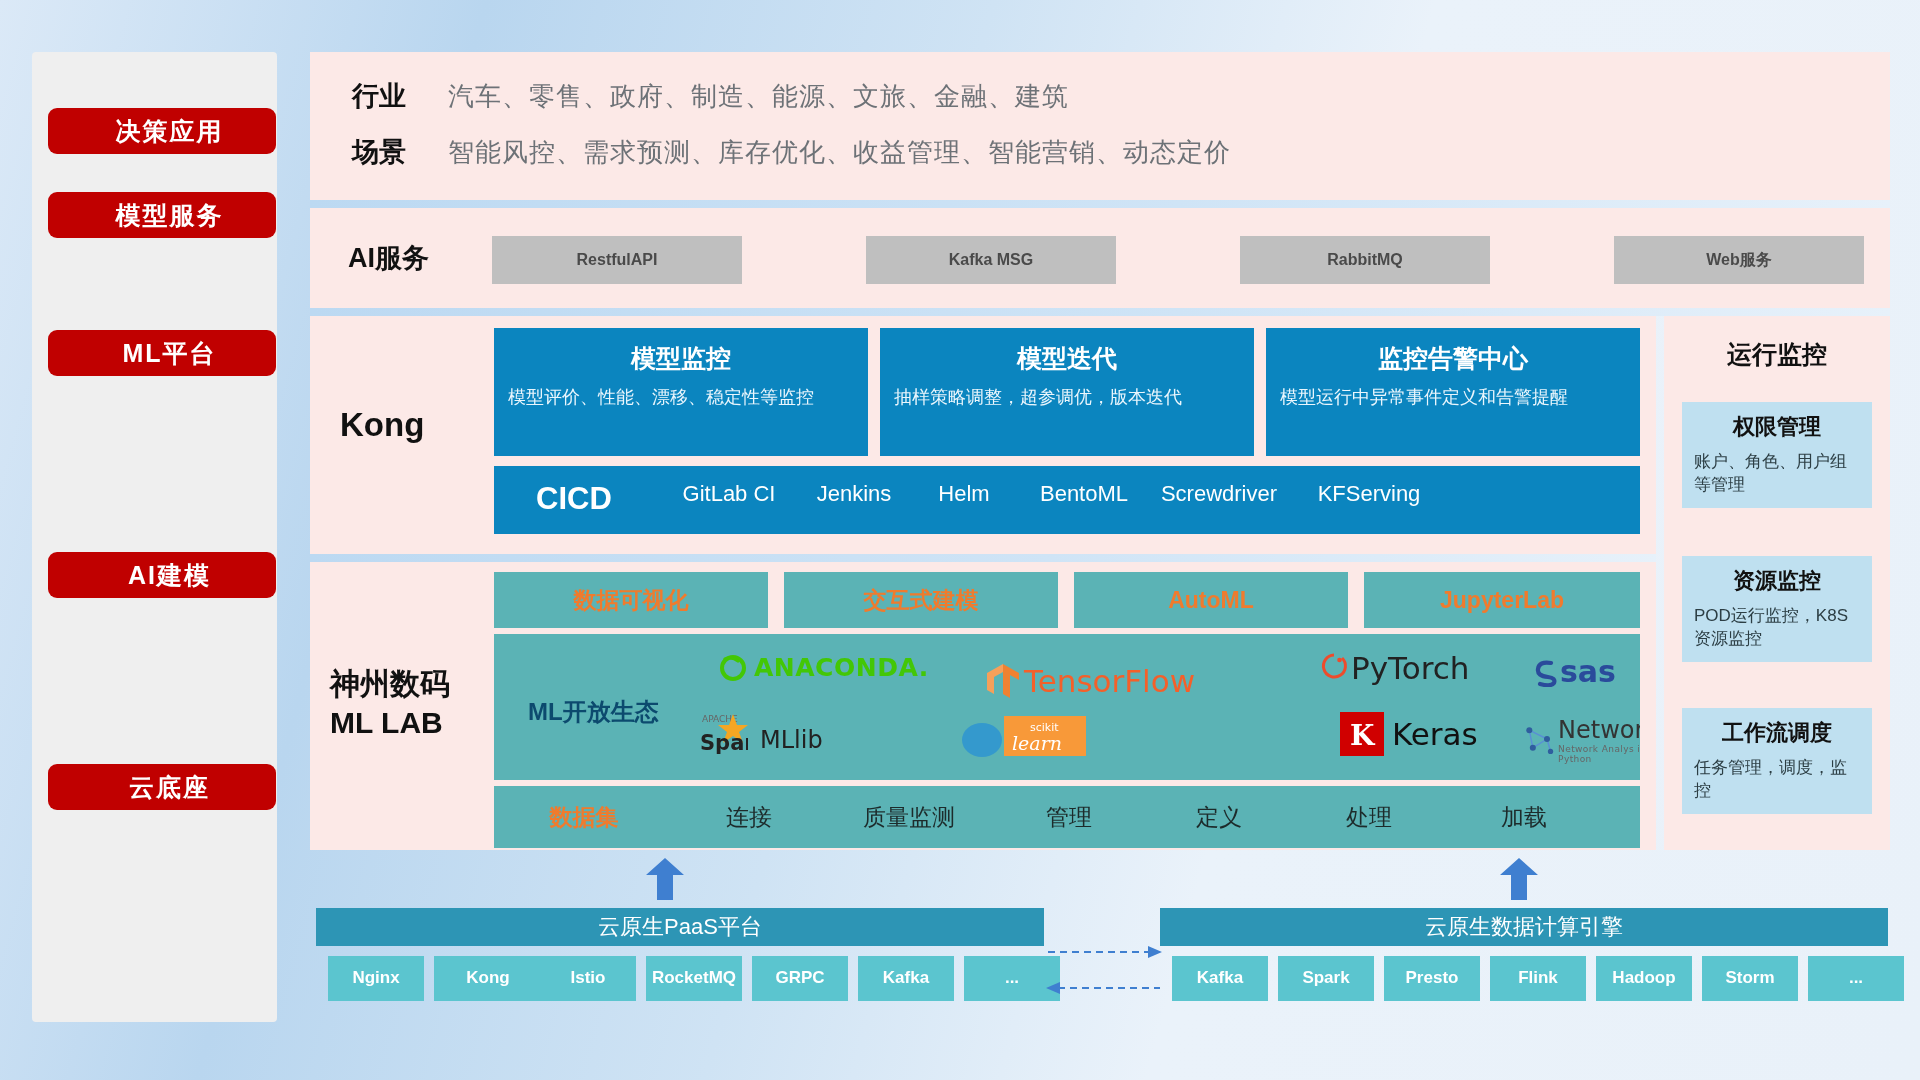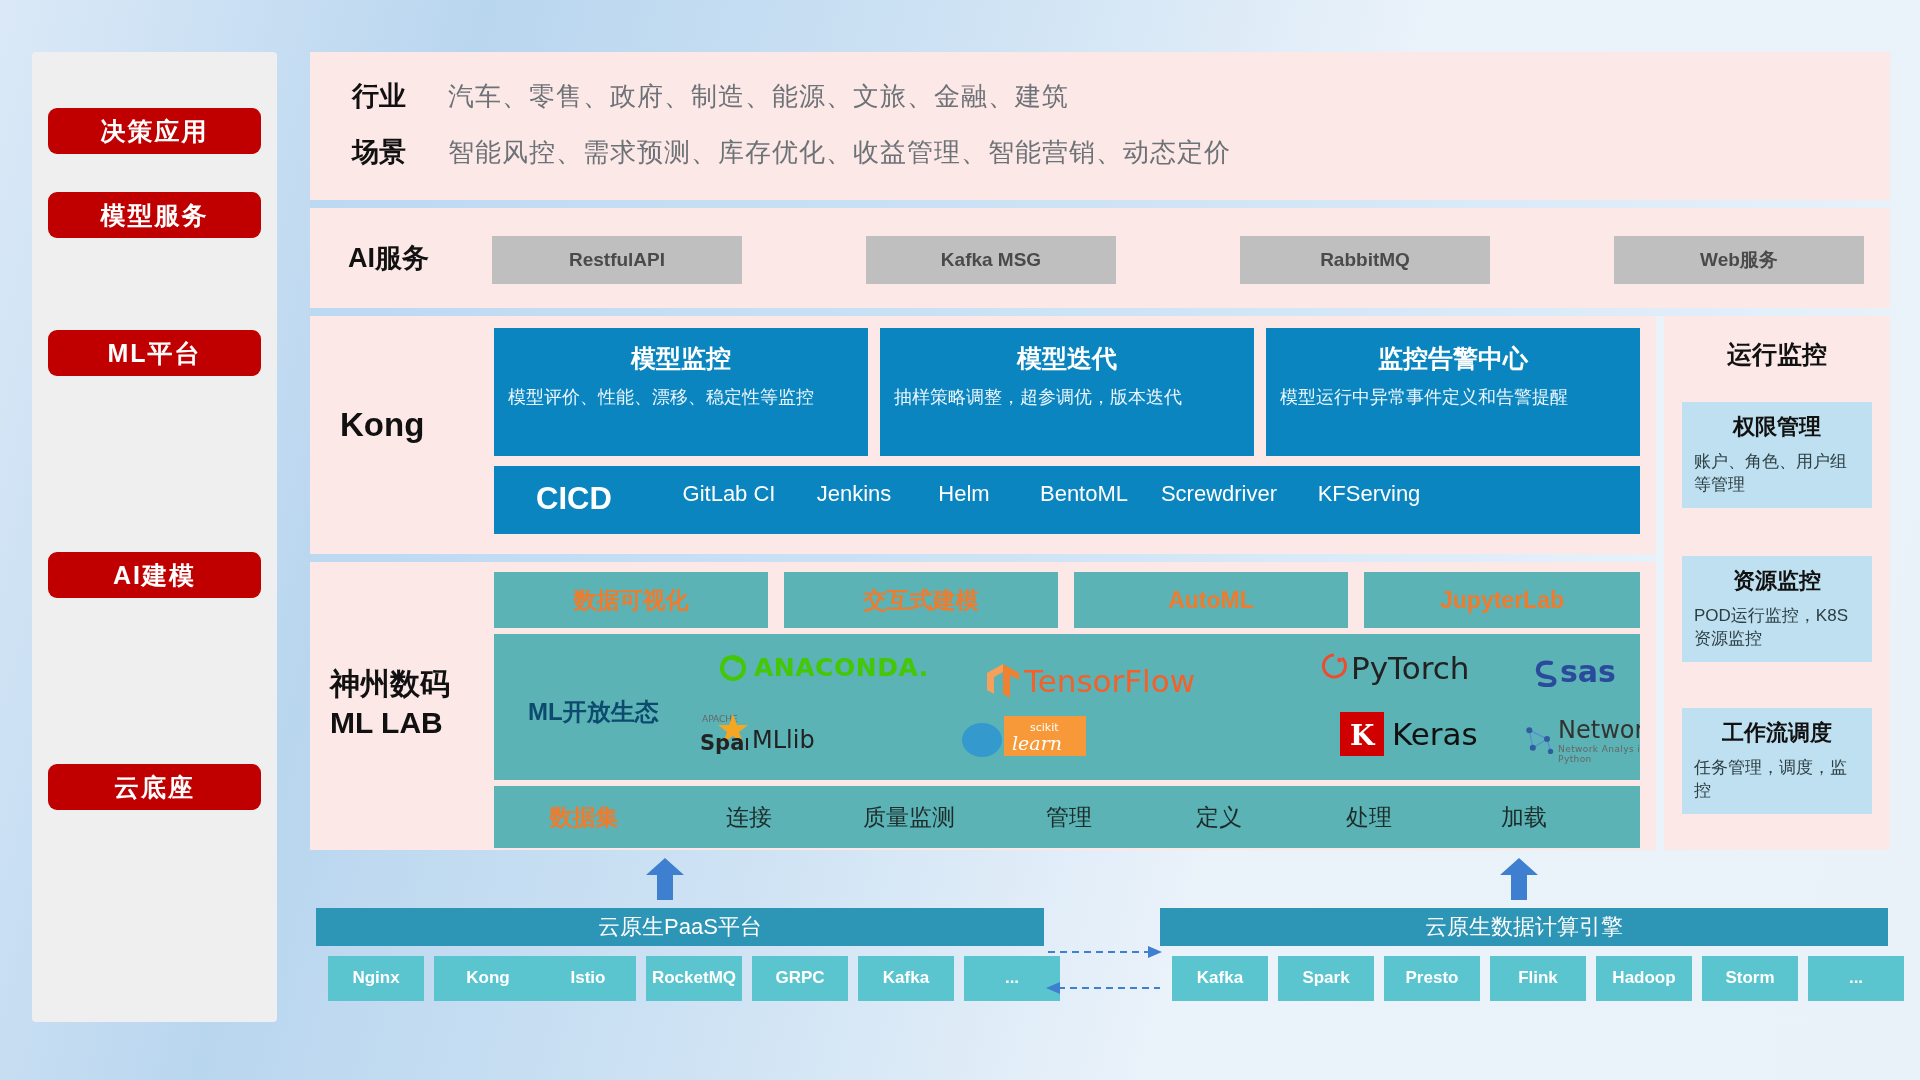--- a/index.html
+++ b/index.html
@@ -13,21 +13,21 @@
 
   
   .rail{
     position:absolute;left:32px;top:52px;width:245px;height:970px;
     background:#efefef;border-radius:4px;
   }
   .rail-btn{
     position:absolute;left:16px;width:213px;height:46px;
     background:#c00000;border-radius:9px;color:#fff;
     font-size:25px;font-weight:bold;letter-spacing:2px;
-    display:flex;align-items:center;justify-content:center;
+    display:flex;align-items:center;justify-content:center;padding-left:15px;
   }
 
   
   .panel{position:absolute;background:#fce9e7;}
   .band{
     position:absolute;left:310px;width:1580px;height:8px;
     background:linear-gradient(90deg,#bcd9f2,#cfe4f6 55%,#e7f1fa);
   }
 
   .rowlabel{
@@ -36,21 +36,21 @@
   }
 
   
   .kv{position:absolute;display:flex;align-items:center;}
   .kv .k{font-size:27px;font-weight:bold;color:#111;width:96px;}
   .kv .v{font-size:26px;color:#6d7277;letter-spacing:1px;}
 
   
   .gchip{
     position:absolute;height:48px;background:#bfbfbf;color:#4a4a4a;
-    font-size:19px;font-weight:bold;
+    font-size:16px;font-weight:bold;
     display:flex;align-items:center;justify-content:center;
   }
 
   
   .bcard{position:absolute;background:#0b85bf;color:#fff;overflow:hidden;}
   .bcard .t{font-size:25px;font-weight:bold;text-align:center;margin-top:14px;}
   .bcard .d{font-size:18px;line-height:1.42;margin:10px 14px 0 14px;color:#eaf6fd;}
 
   .cicd{position:absolute;background:#0b85bf;color:#fff;}
   .cicd .cell{
@@ -197,21 +197,21 @@
       </svg>
       <span class="ltxt" style="font-size:30px;color:#2a4b9b;font-weight:600;margin-left:1px">sas</span>
     </div>
 
     <div class="logo" style="left:206px;top:76px;">
       <svg width="48" height="46" viewBox="0 0 48 46">
         <text x="2" y="12" font-size="9" fill="#666" font-family="DejaVu Sans">APACHE</text>
         <polygon points="33,4 37,15 48,15 39,22 43,33 33,26 23,33 27,22 18,15 29,15" fill="#f5a623"></polygon>
         <text x="0" y="40" font-size="21" font-weight="bold" fill="#222" font-family="DejaVu Sans">Spark</text>
       </svg>
-      <span class="ltxt" style="font-size:24px;color:#222;margin-left:4px;margin-top:14px">MLlib</span>
+      <span class="ltxt" style="font-size:24px;color:#222;margin-left:12px;margin-top:14px">MLlib</span>
     </div>
 
     <div class="logo" style="left:466px;top:78px;">
       <svg width="130" height="50" viewBox="0 0 130 50">
         <ellipse cx="22" cy="28" rx="20" ry="17" fill="#3499cd"></ellipse>
         <rect x="44" y="4" width="82" height="40" fill="#f89939"></rect>
         <text x="70" y="19" font-size="11" fill="#fff" font-family="DejaVu Sans">scikit</text>
         <text x="52" y="38" font-size="19" fill="#fff" font-style="italic" font-family="DejaVu Serif">learn</text>
       </svg>
     </div>

